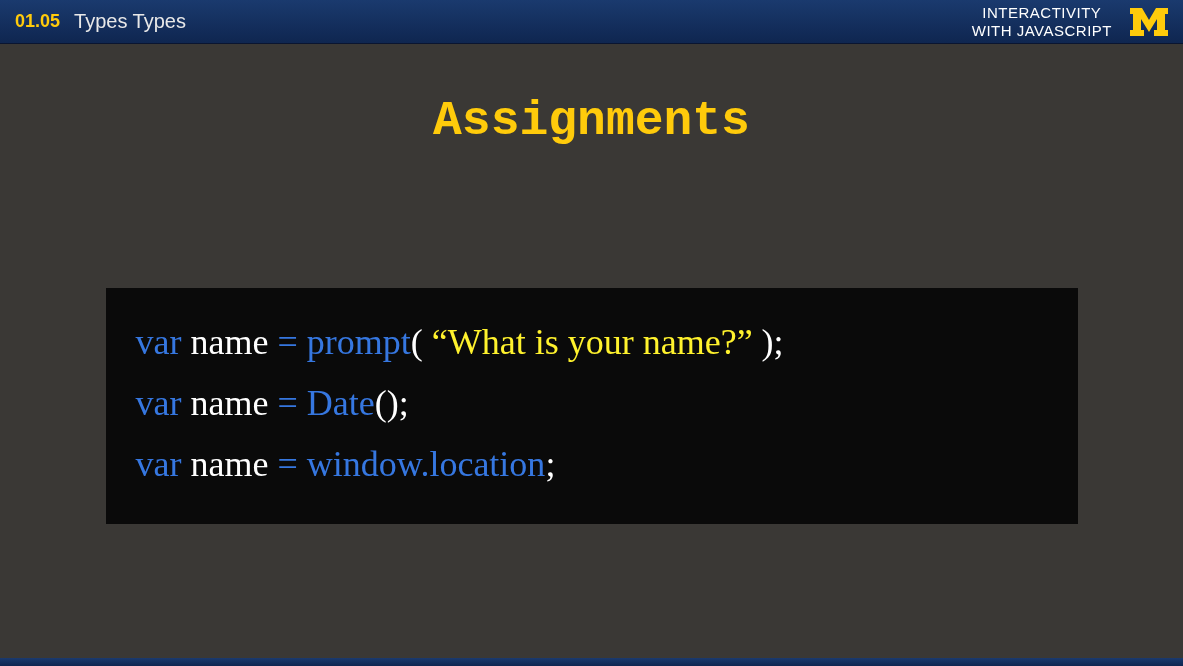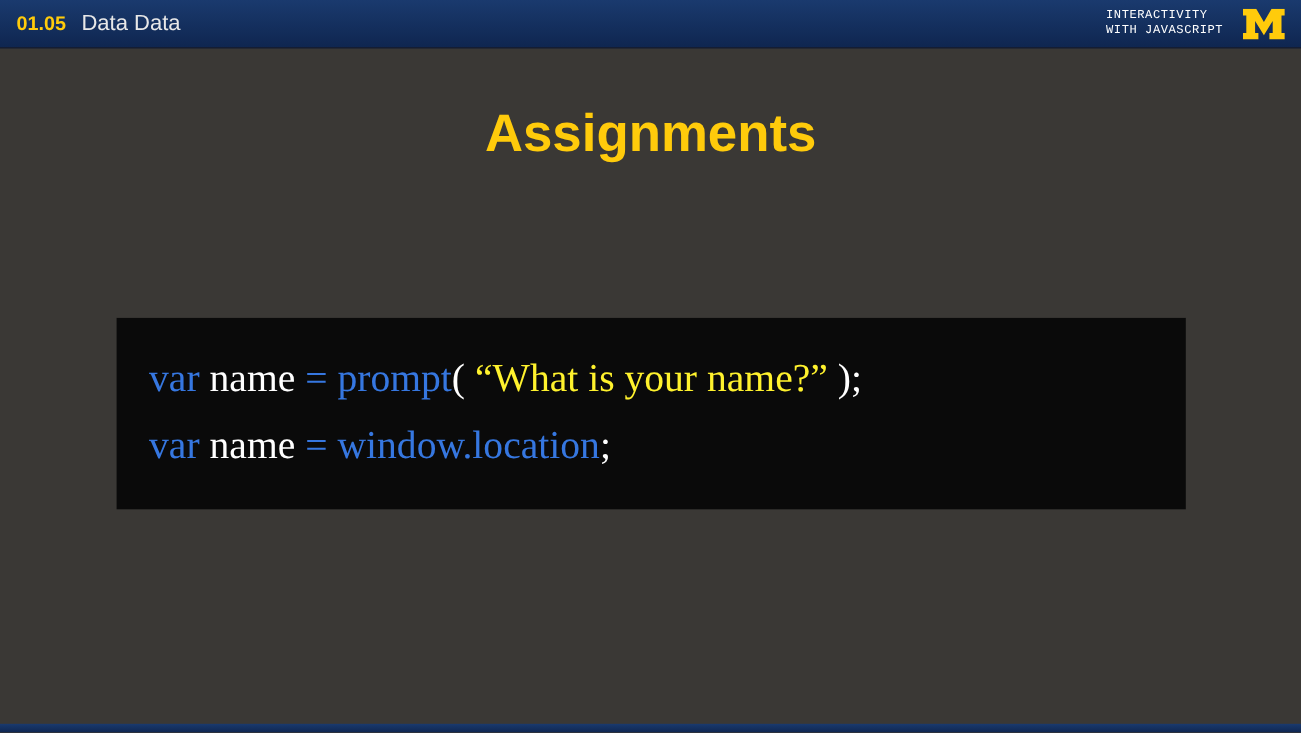--- a/index.html
+++ b/index.html
@@ -44,36 +44,37 @@
     }
     .header-right {
       position: absolute;
       right: 15px;
       display: flex;
       align-items: center;
       gap: 18px;
     }
     .course-title {
       color: #ffffff;
-      font-family: Liberation Mono, monospace;
-      font-size: 11px;
+      font-family: Liberation Sans, sans-serif;
+      font-size: 15px;
+      text-align: center;
       line-height: 1.2;
       letter-spacing: 0.5px;
     }
     .logo {
       width: 38px;
       height: 28px;
     }
     .content {
       padding-top: 50px;
       text-align: center;
     }
     .slide-title {
       color: #ffcb0b;
-      font-family: Liberation Sans, sans-serif;
+      font-family: Liberation Mono, monospace;
       font-weight: 900;
       font-size: 48px;
       letter-spacing: 0px;
     }
     .code-block {
       background: #0a0a0a;
       margin: 140px auto 4px;
       width: 972px;
       padding: 24px 30px 28px 30px;
       text-align: left;
@@ -95,35 +96,36 @@
       height: 8px;
       background: linear-gradient(to bottom, #1a3a6e 0%, #0f2650 100%);
     }
   </style>
 </head>
 <body>
 
 <div class="header-bar">
   <div class="header-left">
     <span class="lesson-number">01.05</span>
-    <span class="lesson-title">Data Data</span>
+    <span class="lesson-title">Types Types</span>
   </div>
   <div class="header-right">
     <div class="course-title">
       <div>INTERACTIVITY</div>
       <div>WITH JAVASCRIPT</div>
     </div>
     <svg class="logo" viewBox="0 0 38 28">
       <path fill="#ffcb0b" d="M0 28 L0 22 L3 22 L3 6 L0 6 L0 0 L12 0 L19 12 L26 0 L38 0 L38 6 L35 6 L35 22 L38 22 L38 28 L24 28 L24 22 L27 22 L27 11 L19 24 L11 11 L11 22 L14 22 L14 28 Z"></path>
     </svg>
   </div>
 </div>
 
 <div class="content">
   <h1 class="slide-title">Assignments</h1>
 
   <div class="code-block" id="code-block">
       <div><span class="tok-keyword">var</span><span class="tok-ident"> name </span><span class="tok-op">=</span><span class="tok-func"> prompt</span><span class="tok-punct">( </span><span class="tok-string">“What is your name?”</span><span class="tok-punct"> );</span></div>
+      <div><span class="tok-keyword">var</span><span class="tok-ident"> name </span><span class="tok-op">=</span><span class="tok-func"> Date</span><span class="tok-punct">();</span></div>
       <div><span class="tok-keyword">var</span><span class="tok-ident"> name </span><span class="tok-op">=</span><span class="tok-builtin"> window.location</span><span class="tok-punct">;</span></div>
     </div>
 </div>
 
 <div class="footer-bar"></div>
 
 </body></html>

